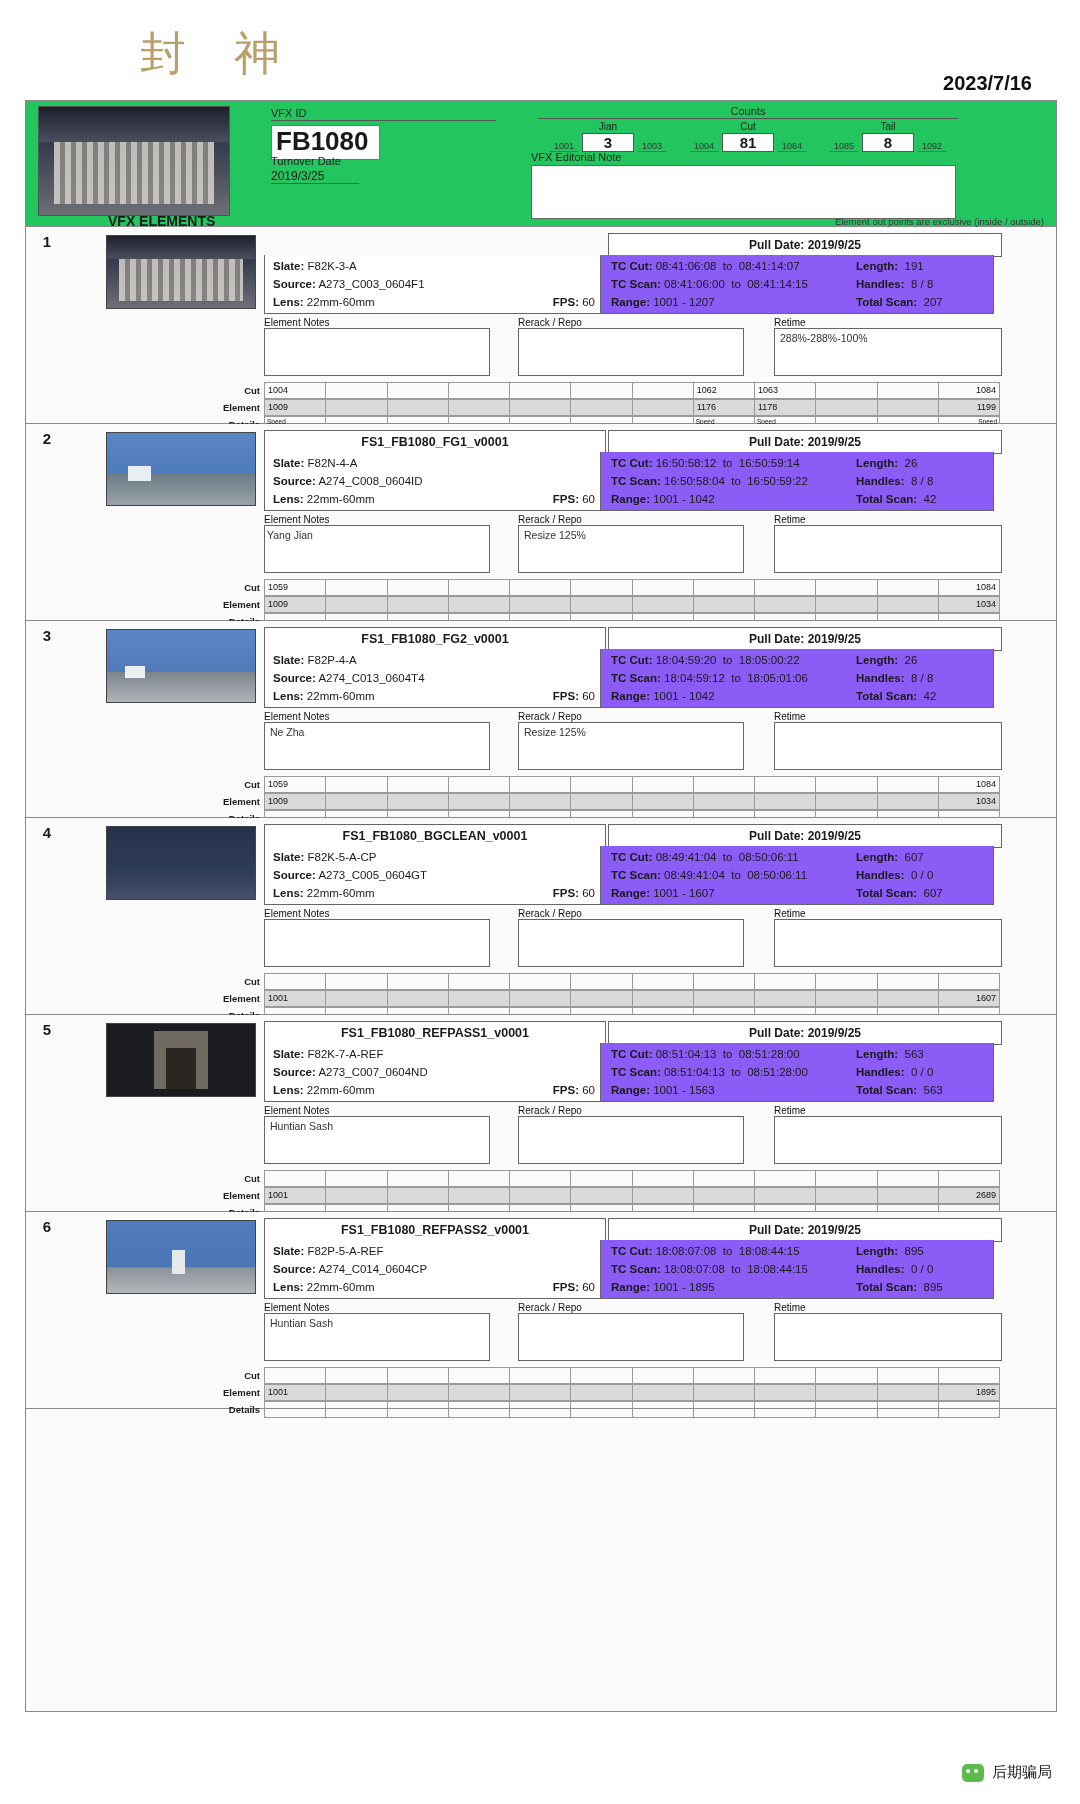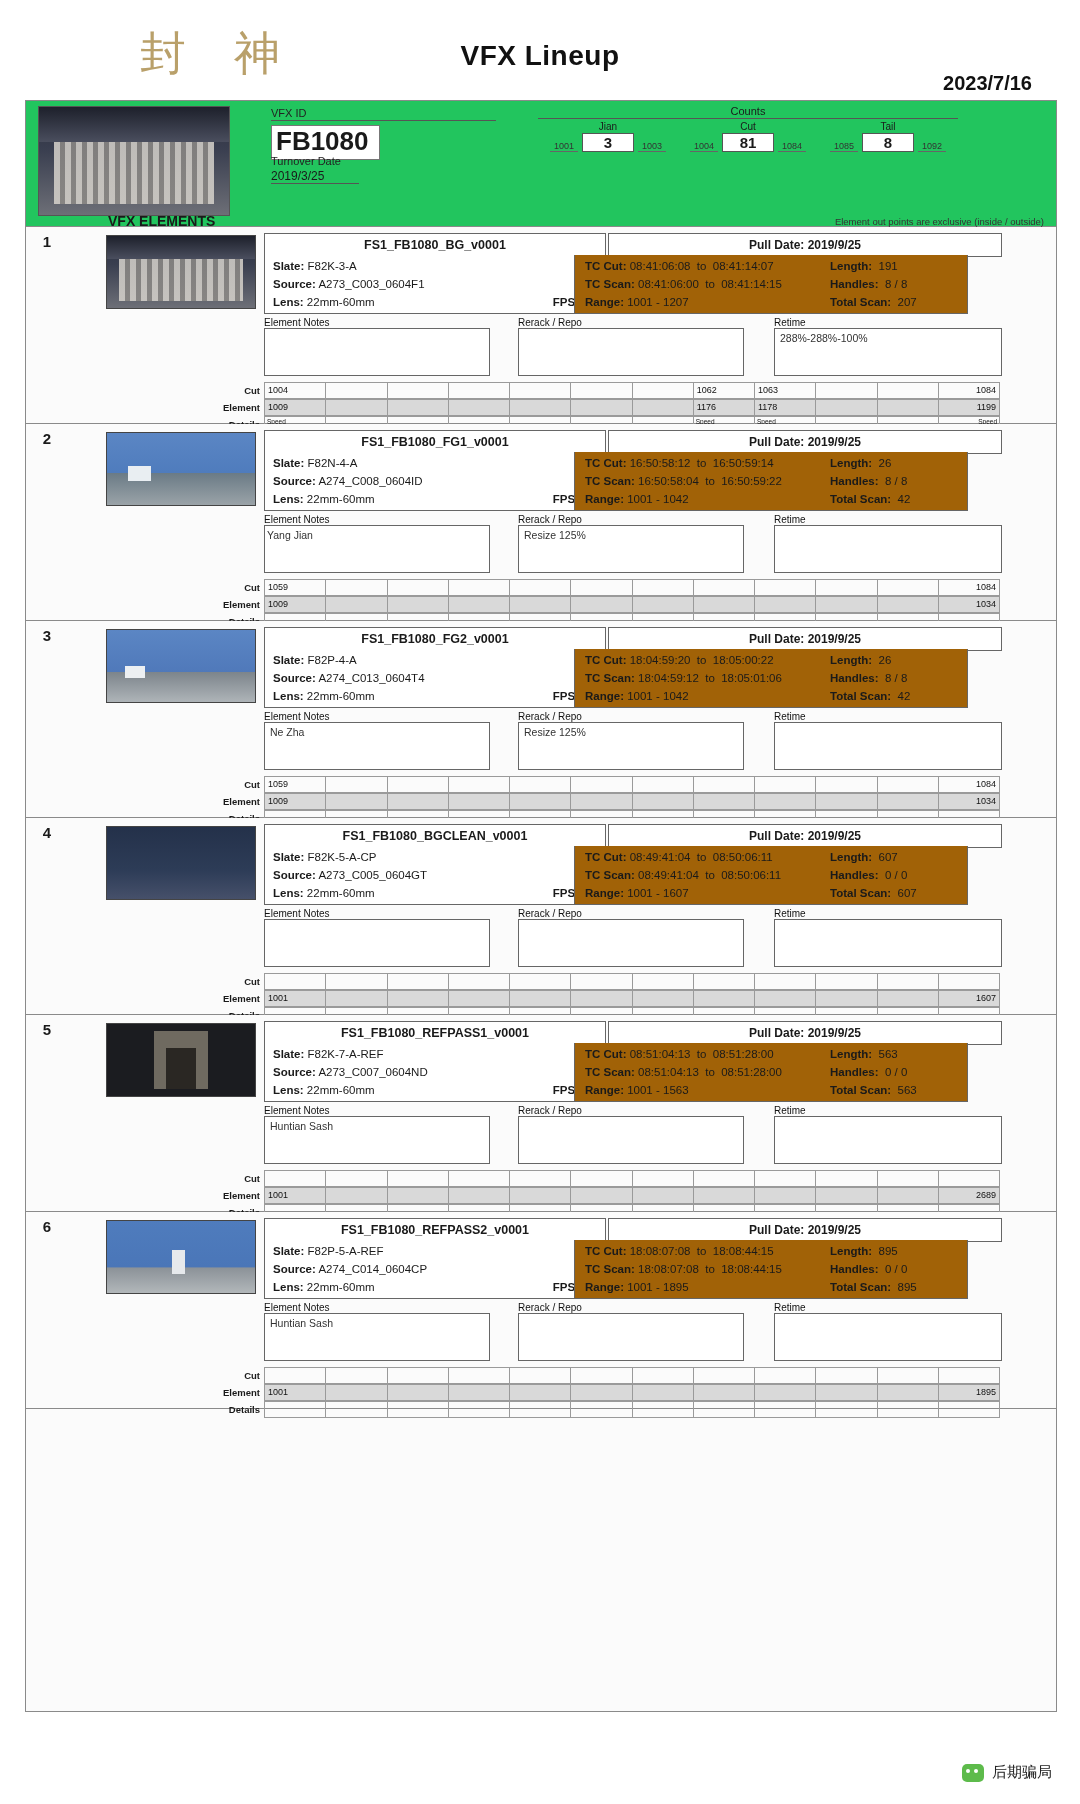--- a/index.html
+++ b/index.html
@@ -61,21 +61,21 @@
   .namebox{position:absolute;left:238px;top:6px;width:340px;height:22px;border:1px solid #666;background:#fff;
            text-align:center;font-size:12.5px;font-weight:bold;line-height:22px;}
   .metabox{position:absolute;left:238px;top:28px;width:340px;height:58px;border:1px solid #666;border-top:none;background:#fff;}
   .meta-l{position:absolute;left:8px;font-size:11.5px;}
   .meta-l b{font-weight:bold;}
   .m1{top:5px;} .m2{top:23px;} .m3{top:41px;}
   .fps{position:absolute;right:10px;top:41px;font-size:11.5px;text-align:center;}
 
   .pullbox{position:absolute;left:582px;top:6px;width:392px;height:22px;border:1px solid #666;background:#fff;
            text-align:center;font-size:12px;font-weight:bold;line-height:22px;}
-  .tcbox{position:absolute;left:548px;top:28px;width:392px;height:58px;border:1px solid #666;border-top:none;background:#a16207;text-align:right;}
+  .tcbox{position:absolute;left:574px;top:28px;width:392px;height:58px;border:1px solid #666;border-top:none;background:#8b5cf6;text-align:right;}
   .tc-l{position:absolute;left:10px;font-size:11.5px;}
   .tc-r{position:absolute;left:255px;font-size:11.5px;}
   .t1{top:5px;} .t2{top:23px;} .t3{top:41px;}
 
   .notes-lbl{position:absolute;font-size:10px;color:#111;}
   .notes-box{position:absolute;border:1px solid #666;background:#fff;}
   .notes-txt{position:absolute;font-size:10.5px;color:#333;}
 
   
   .tl{position:absolute;left:238px;width:736px;}
@@ -120,21 +120,20 @@
 </head>
 <body>
 
 <div class="page">
 
   <div class="header">
     <div class="logo">
       <span>封</span>
       <span>神</span>
     </div>
-    <div class="title">VFX Lineup</div>
     <div class="doc-date">2023/7/16</div>
   </div>
 
   <div class="sheet">
 
     <div class="topband">
       <div class="thumb-top">
         <div class="img-a"></div>
       </div>
 
@@ -173,32 +172,35 @@
             <div class="cname">Tail</div>
             <div class="cline">
               <span class="cside">1085</span>
               <span class="cbox">8</span>
               <span class="cside">1092</span>
             </div>
           </div>
         </div>
       </div>
 
+      <div class="note">
+        <div class="note-lbl">VFX Editorial Note</div>
+        <div class="note-box"></div>
+      </div>
 
       <div class="elements-hdr">VFX ELEMENTS</div>
       <div class="exclusive">Element out points are exclusive (inside / outside)</div>
     </div>
 
     <div id="rows">
         <div class="row" style="height: 196px;">
           <div class="rownum">1</div>
           <div class="thumb">
             <div class="img-a"></div>
           </div>
-          <div class="namebox">FS1_FB1080_BG_v0001</div>
           <div class="metabox">
             <div class="meta-l m1"><b>Slate:</b> F82K-3-A</div>
             <div class="meta-l m2"><b>Source:</b> A273_C003_0604F1</div>
             <div class="meta-l m3"><b>Lens:</b> 22mm-60mm</div>
             <div class="fps"><b>FPS:</b> 60</div>
           </div>
           <div class="pullbox">Pull Date: 2019/9/25</div>
           <div class="tcbox">
             <div class="tc-l t1"><b>TC Cut:</b> 08:41:06:08 &nbsp;to&nbsp; 08:41:14:07</div>
             <div class="tc-l t2"><b>TC Scan:</b> 08:41:06:00 &nbsp;to&nbsp; 08:41:14:15</div>

